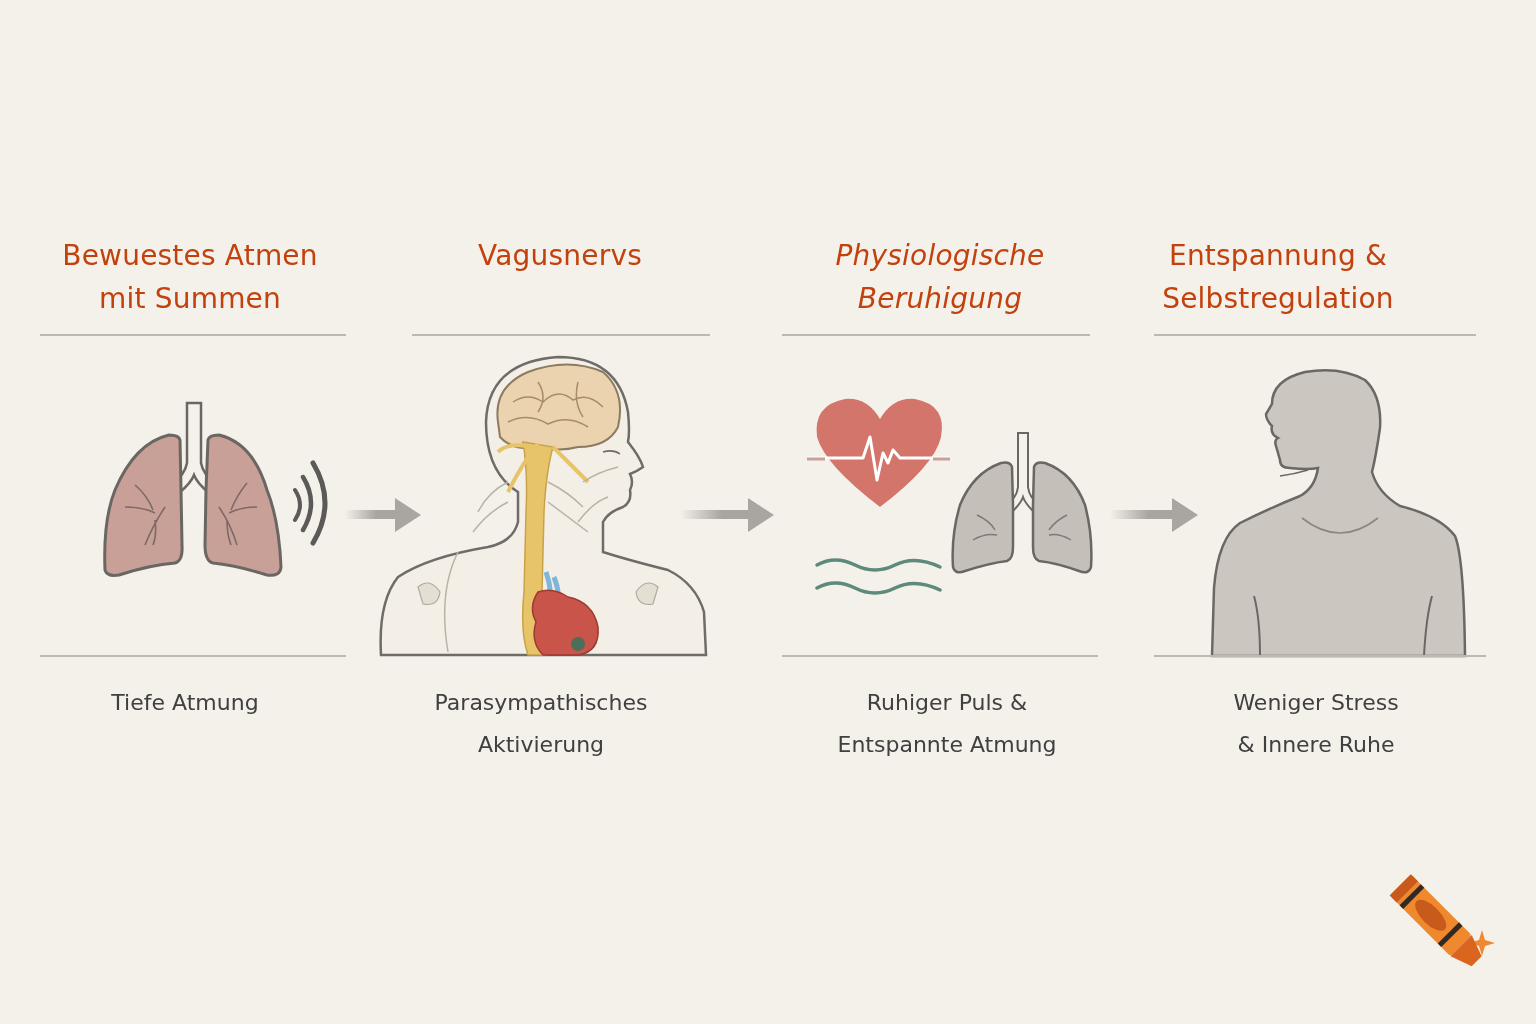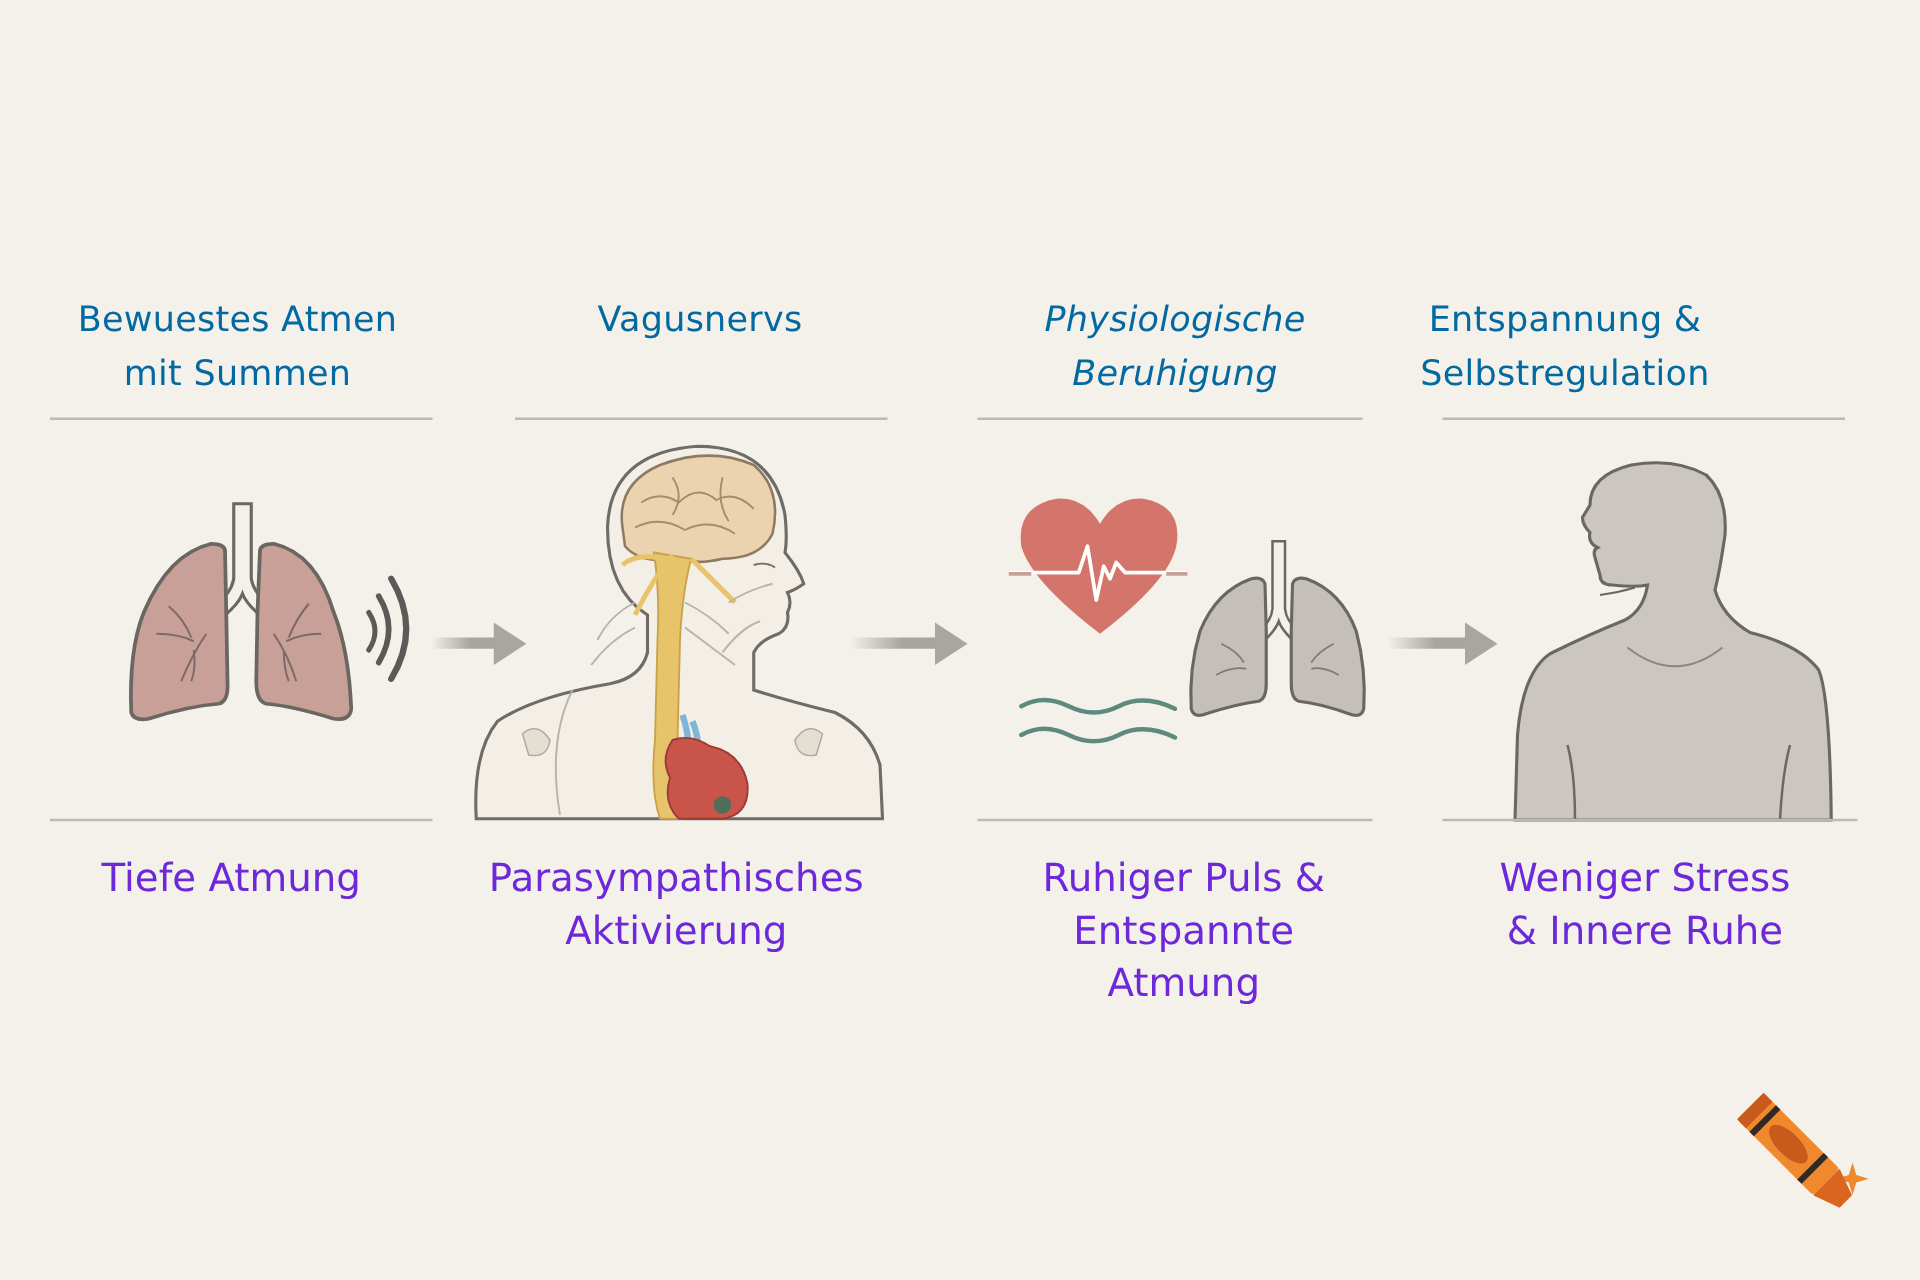--- a/index.html
+++ b/index.html
@@ -1,18 +1,18 @@
 <!DOCTYPE html>
 <html><head>
 <meta charset="utf-8">
 <style>
   html,body{margin:0;padding:0;}
   body{width:1536px;height:1024px;background:#f4f1eb;position:relative;overflow:hidden;font-family:"DejaVu Sans","Liberation Sans",sans-serif;color:#555350;}
-  .title{position:absolute;text-align:center;font-size:28px;line-height:43px;color:#0369a1;letter-spacing:0.2px;}
-  .caption{position:absolute;text-align:center;font-size:31px;line-height:42px;color:#6d28d9;}
+  .title{position:absolute;text-align:center;font-size:28px;line-height:43px;color:#c2410c;letter-spacing:0.2px;}
+  .caption{position:absolute;text-align:center;font-size:22px;line-height:42px;color:#404040;}
   .rule{position:absolute;height:2px;background:#bdb9b2;}
   .illus{position:absolute;}
   .arrow{position:absolute;}
   .logo{position:absolute;left:1380px;top:868px;}
 </style>
 </head>
 <body>
 
 <div>
   <div class="title" style="left:40px;top:234px;width:300px;">
@@ -118,21 +118,21 @@
       <linearGradient id="ag3" x1="0" x2="1">
         <stop offset="0" stop-color="#f4f1eb"></stop>
         <stop offset="0.6" stop-color="#a8a4a0"></stop>
       </linearGradient>
     </defs>
   <rect x="0" y="15" width="64" height="9" fill="url(#ag3)"></rect>
   <path d="M62 3 L88 20 L62 37 Z" fill="#a9a5a1"></path>
 </svg>
 
 <div>
-  <div class="title" style="left:1102px;top:234px;width:300px;">
+  <div class="title" style="left:1128px;top:234px;width:300px;">
     <div>Entspannung &amp;</div>
     <div>Selbstregulation</div>
   </div>
   <div class="rule" style="left:1154px;top:334px;width:322px;"></div>
 
   <svg class="illus" style="left:1200px;top:368px;" width="270" height="290" viewBox="0 0 270 290">
     <path d="M12 288 L14 220 Q18 170 40 155 Q70 140 100 128 Q115 120 118 100 Q108 102 90 100 Q80 100 80 92 L76 78 Q74 72 78 70 Q70 66 72 58 Q66 52 66 46 L72 36 Q72 12 105 4 Q140 -2 165 12 Q182 28 180 60 Q176 88 172 104 Q178 125 200 138 Q240 148 255 168 Q264 190 265 288 Z" fill="#cbc6bf" stroke="#6b6864" stroke-width="2.5"></path>
     <path d="M102 150 Q140 180 178 150" stroke="#8a8680" stroke-width="1.6" fill="none"></path>
     <path d="M54 228 Q60 250 60 288 M232 228 Q226 250 224 288" stroke="#6b6864" stroke-width="2" fill="none"></path>
     <path d="M80 108 Q95 106 108 102" stroke="#6b6864" stroke-width="1.6" fill="none"></path>

